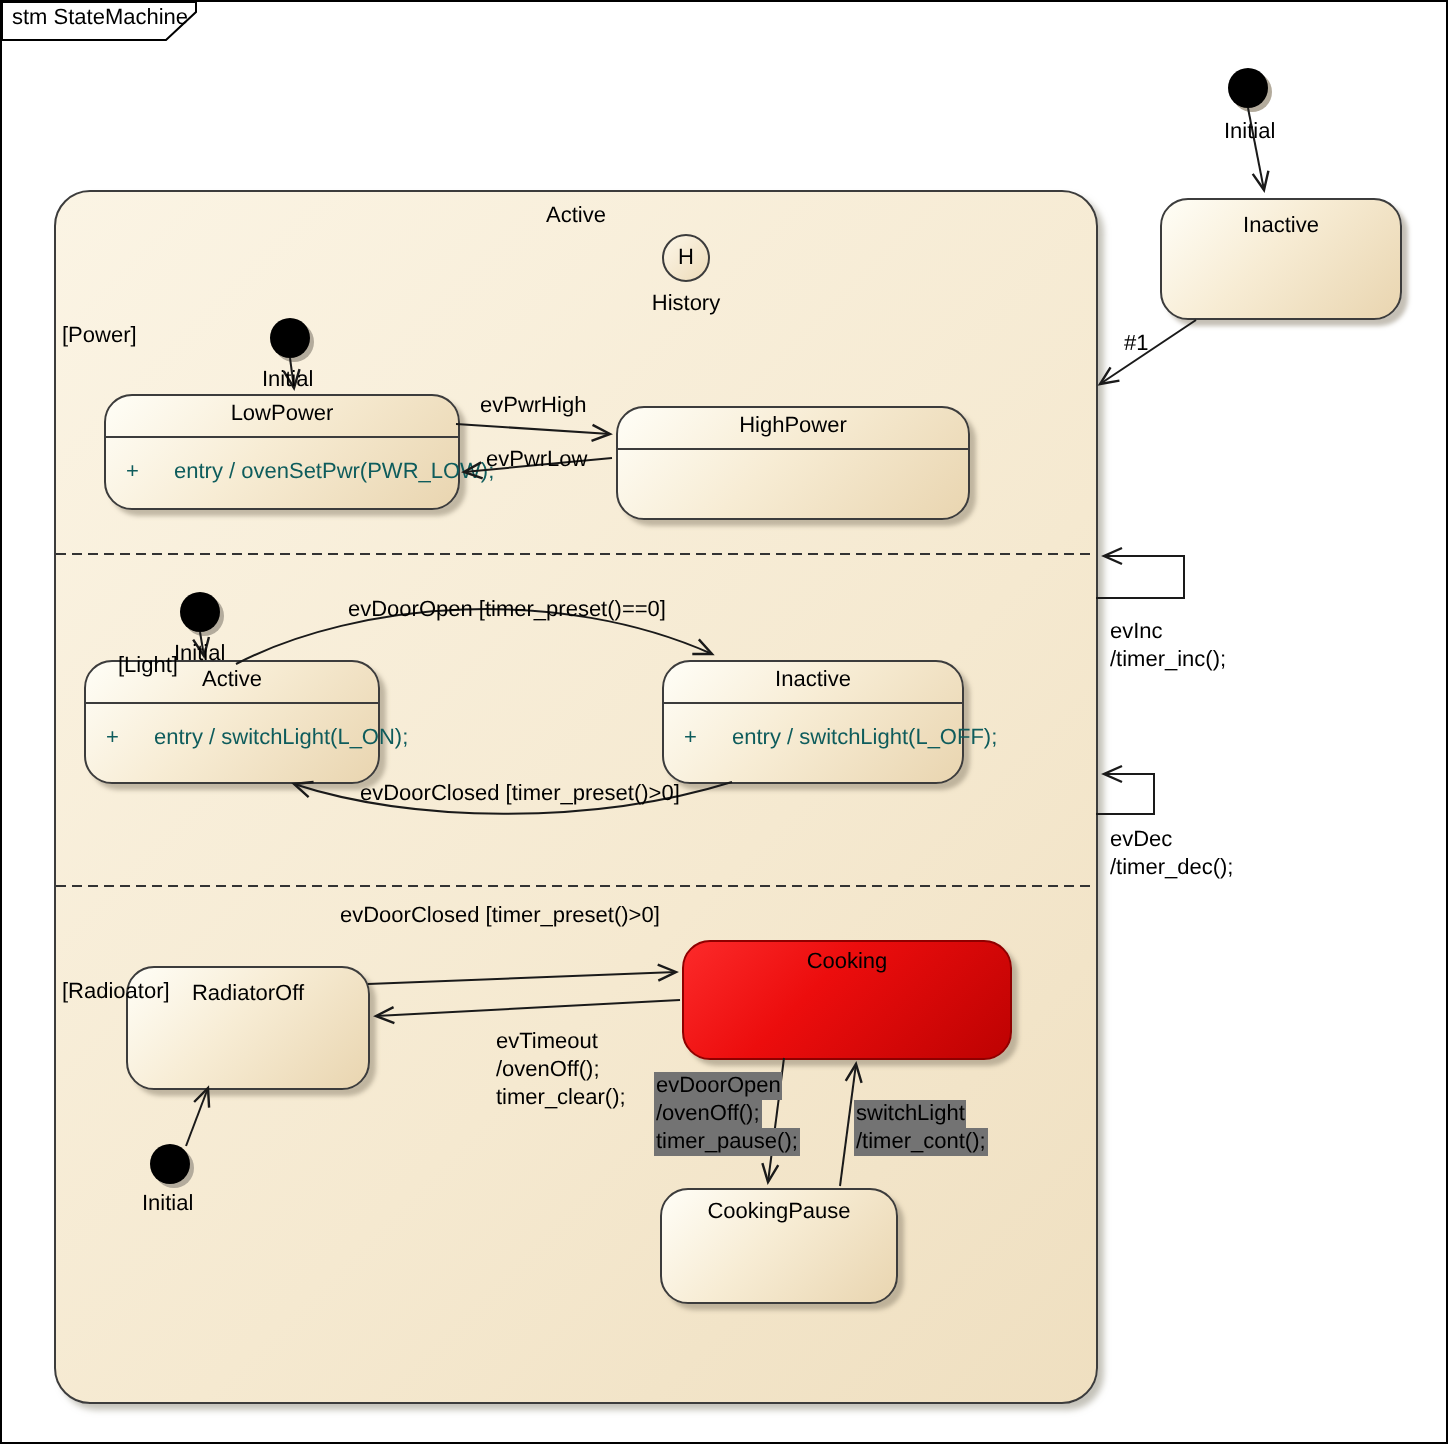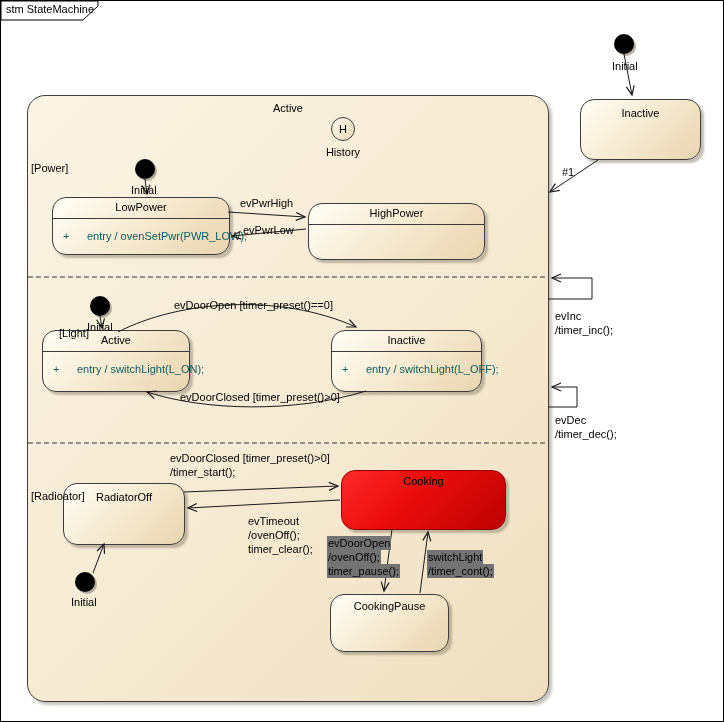--- a/index.html
+++ b/index.html
@@ -153,21 +153,20 @@
 <div class="label" style="left:562px; top:166px;">#1</div>
 <div class="label" style="left:131px; top:184px;">Initial</div>
 <div class="label" style="left:240px; top:197px;">evPwrHigh</div>
 <div class="label" style="left:243px; top:224px;">evPwrLow</div>
 <div class="label" style="left:174px; top:299px;">evDoorOpen [timer_preset()==0]</div>
 <div class="label" style="left:87px; top:321px;">Initial</div>
 <div class="label" style="left:180px; top:391px;">evDoorClosed [timer_preset()&gt;0]</div>
 
 <div class="label-group" style="left:170px; top:451px;">
   <div>evDoorClosed [timer_preset()&gt;0]</div>
-  <div>/timer_start();</div>
 </div>
 
 <div class="label-group" style="left:248px; top:514px;">
   <div>evTimeout</div>
   <div>/ovenOff();</div>
   <div>timer_clear();</div>
 </div>
 
 <div class="label-group whitebg" style="left:327px; top:536px;">
   <div>evDoorOpen</div>

